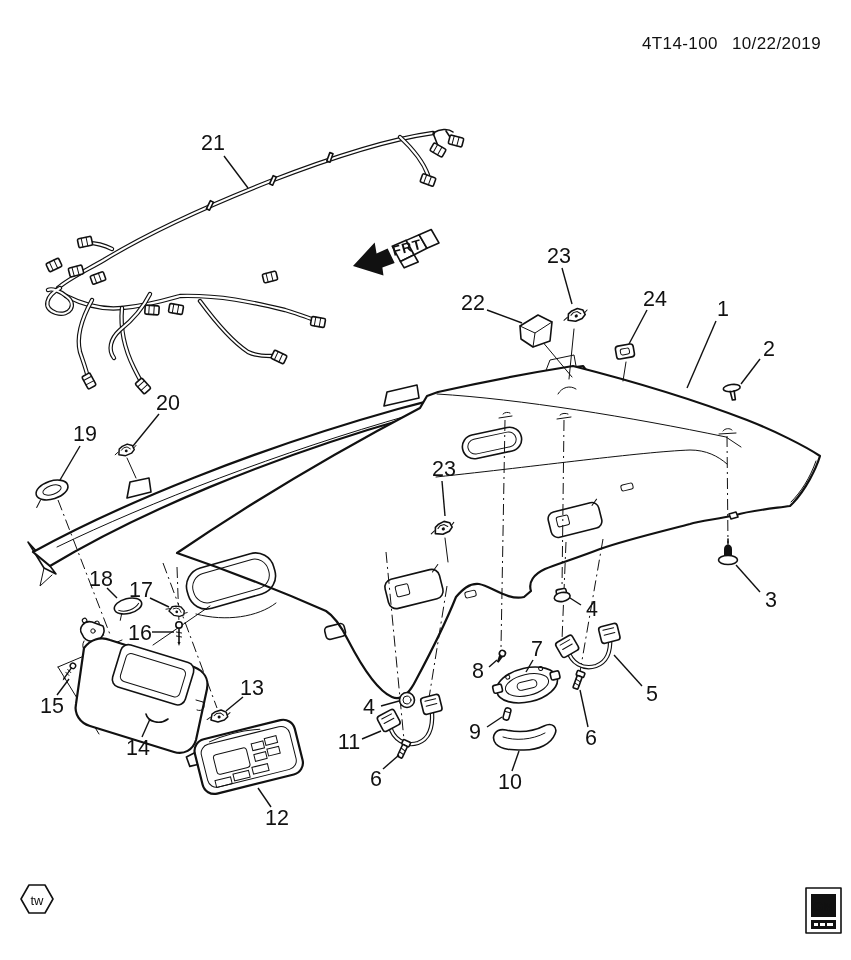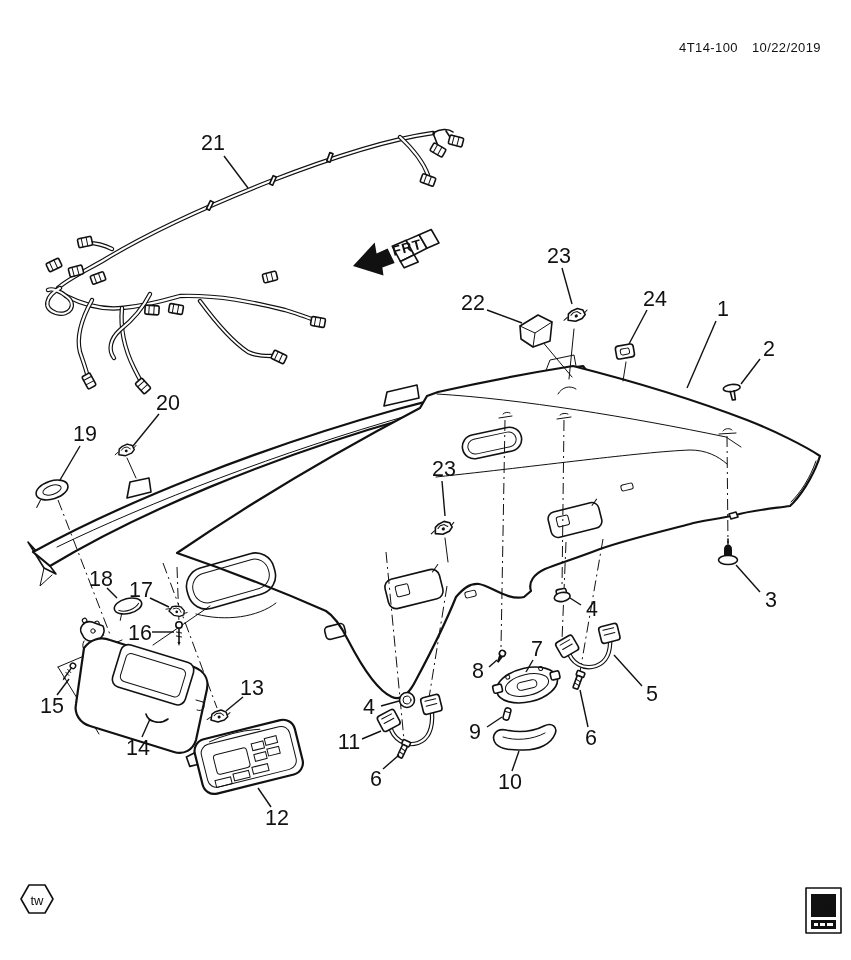--- a/index.html
+++ b/index.html
@@ -1,21 +1,21 @@
 <!DOCTYPE html>
 <html><head>
 <meta charset="utf-8">
 <style>
   html,body { margin:0; padding:0; background:#e8e8e8; }
   .page {
     position:relative; width:851px; height:960px; background:#ffffff;
     font-family:"Liberation Sans", sans-serif; color:#111; overflow:hidden;
   }
   .hdr {
-    position:absolute; top:40px; right:30px; font-size:13px; letter-spacing:.4px;
+    position:absolute; top:34px; right:30px; font-size:17px; letter-spacing:.4px;
     white-space:nowrap;
   }
   .hdr span { margin-left:14px; }
   svg { position:absolute; top:0; left:0; }
   svg * { vector-effect:none; }
   .part  { fill:none; stroke:#111; stroke-width:1.6; stroke-linecap:round; stroke-linejoin:round; }
   .part2 { fill:none; stroke:#111; stroke-width:2.2; stroke-linecap:round; stroke-linejoin:round; }
   .thin  { fill:none; stroke:#111; stroke-width:1;   stroke-linecap:round; }
   .wfill { fill:#ffffff; }
   .kfill { fill:#111; stroke:none; }

